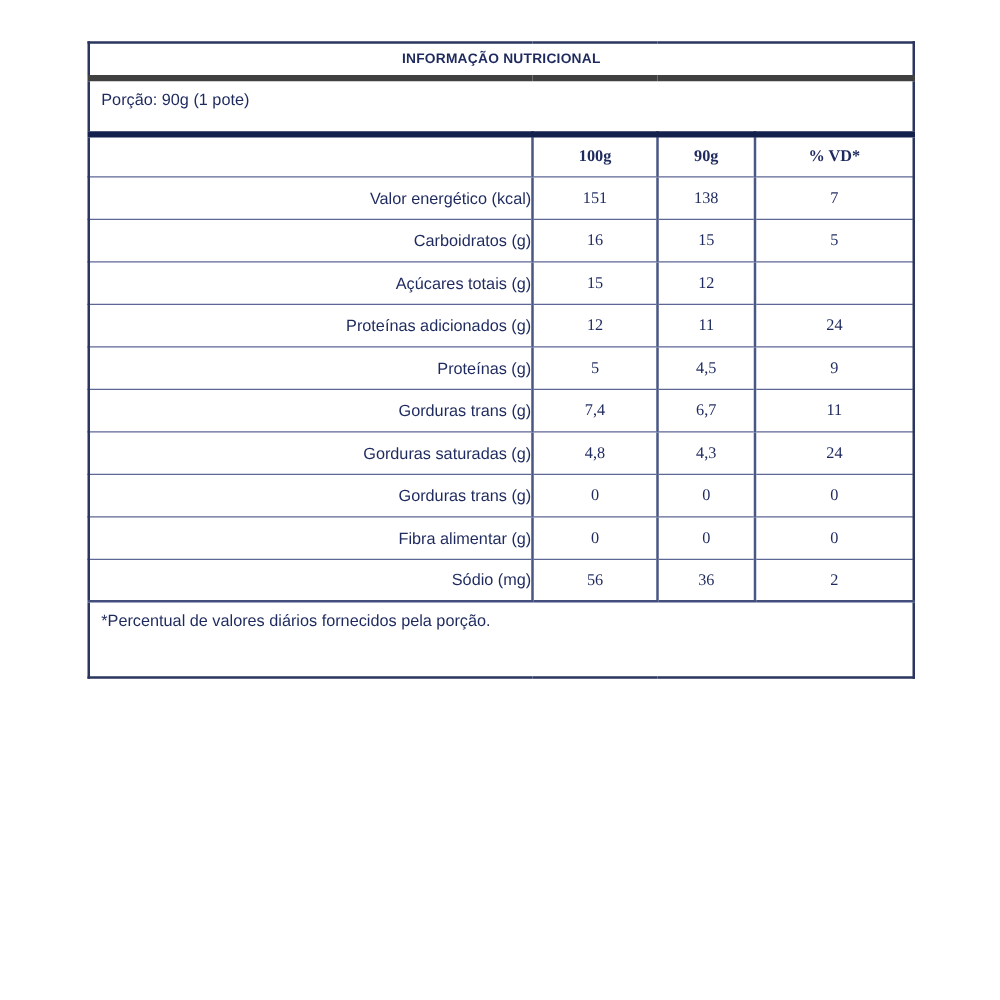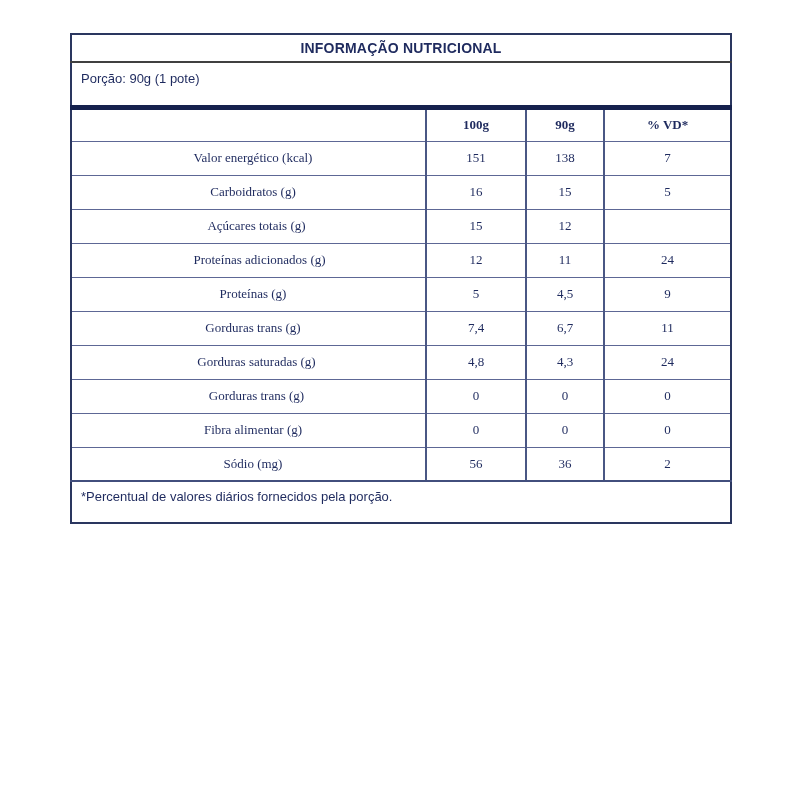--- a/index.html
+++ b/index.html
@@ -29,22 +29,22 @@
   col.c-90g   { width: 78px;  }
   col.c-vd    { width: 127px; }
 
   td, th { overflow: hidden; white-space: nowrap; }
 
   .title-row th {
     height: 28px;
     text-align: center;
     vertical-align: middle;
     font-weight: bold;
-    font-size: 14px;
-    border-bottom: 2px solid #404040;
+    font-size: 11px;
+    border-bottom: 5px solid #404040;
     letter-spacing: 0.2px;
   }
   .serving-row td {
     height: 45px;
     text-align: left;
     vertical-align: middle;
     padding: 0 9px 10px 9px;
     border-bottom: 5px solid #15214d;
   }
   .header-row th {
@@ -54,29 +54,29 @@
     vertical-align: middle;
     border-bottom: 1px solid #5d6795;
   }
   .data-row td {
     height: 34px;
     vertical-align: middle;
     border-bottom: 1px solid #5d6795;
   }
   .data-row.last td { border-bottom: 2px solid #424f7d; }
 
-  td.label { text-align: center; padding-left: 9px; font-family: Liberation Serif, serif; }
+  td.label { text-align: right; padding-left: 9px; }
   td.label.ind1 { padding-left: 16px; margin-top: 18px; }
   td.label.ind2 { padding-left: 22px; }
   td.val, th.val { text-align: center; font-family: Liberation Serif, serif; }
 
   .vsep { border-left: 2px solid #4a5784; }
 
   .footer-row td {
-    height: 42px;
+    height: 61px;
     vertical-align: top;
     text-align: left;
     padding: 7px 9px 0 9px;
     white-space: normal;
     margin-top: 28px;
   }
 </style>
 </head>
 <body>
 

